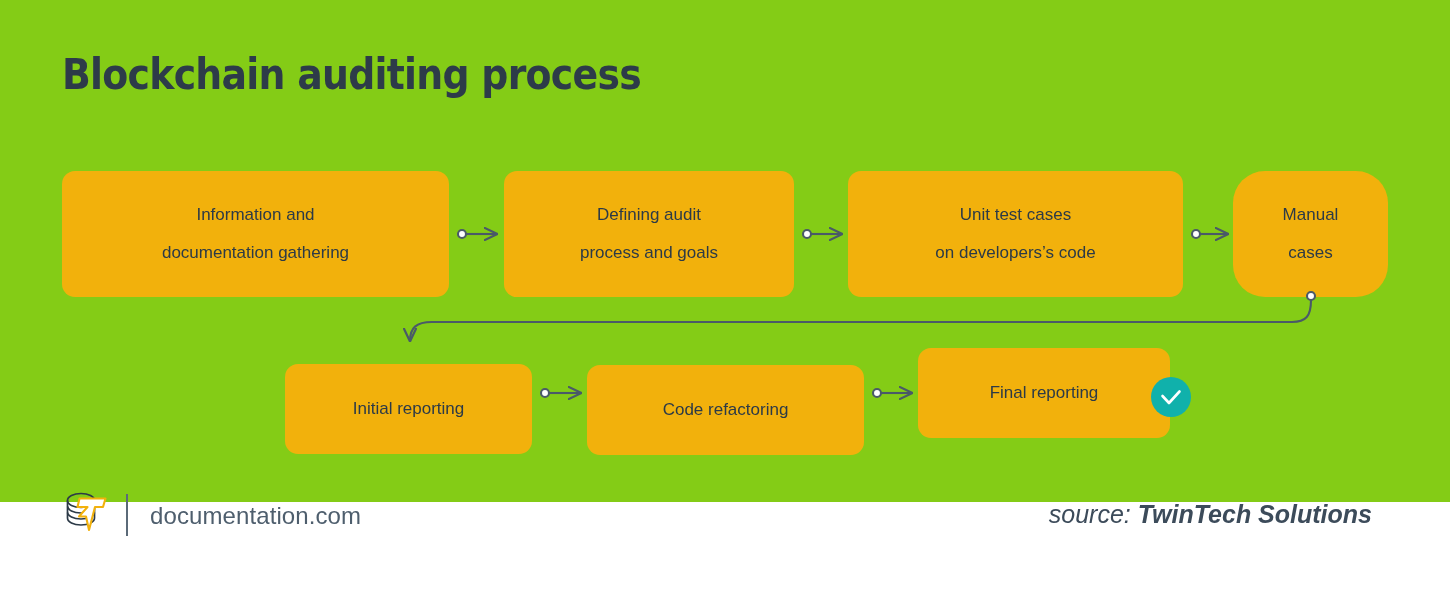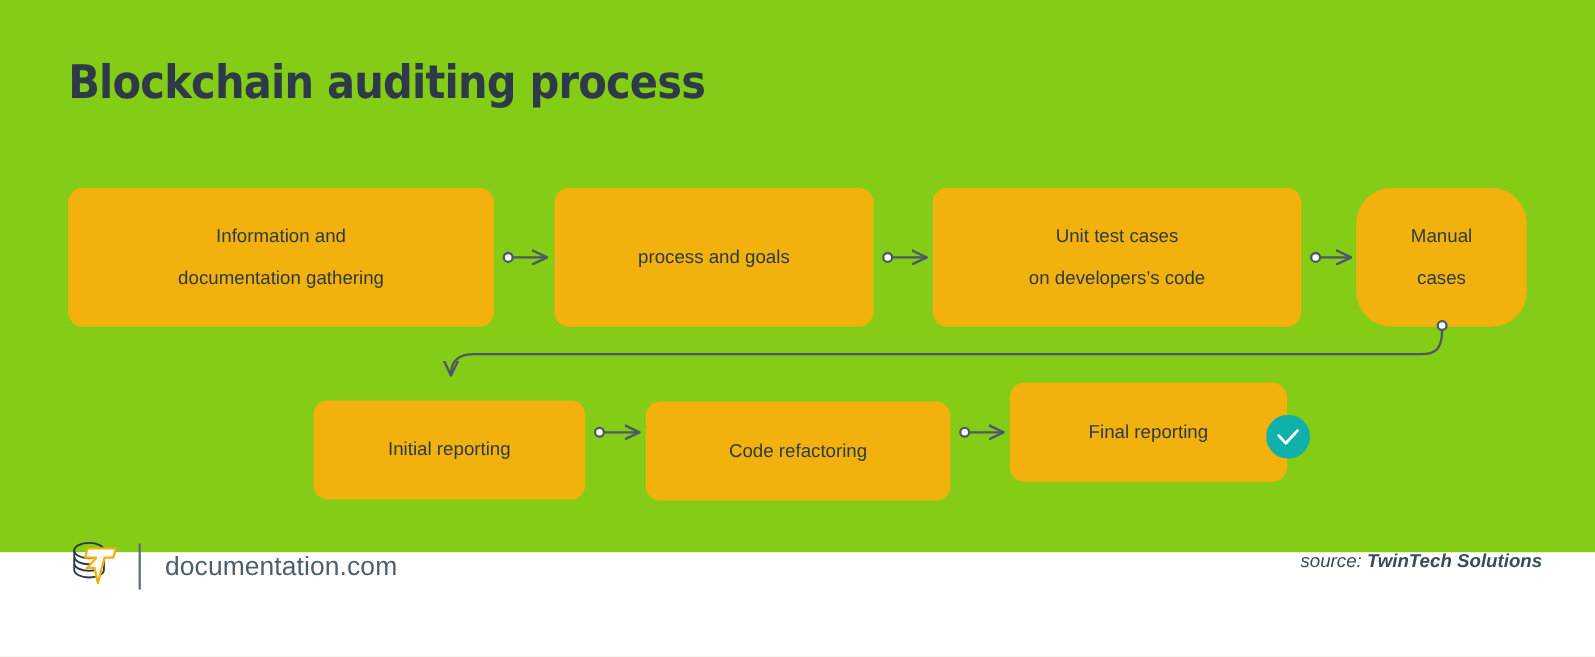--- a/index.html
+++ b/index.html
@@ -107,25 +107,25 @@
     left: 150px;
     top: 502px;
     font-family: "Liberation Sans", sans-serif;
     font-size: 24px;
     color: #4e5e6d;
     letter-spacing: 0.1px;
     white-space: nowrap;
   }
   #footer-source {
     position: absolute;
-    right: 48px;
+    right: 78px;
     top: 500px;
     font-family: "Liberation Sans", sans-serif;
     font-style: italic;
-    font-size: 17px;
+    font-size: 25px;
     color: #3c4b5a;
     white-space: nowrap;
   }
   #footer-source b {
     font-weight: 700;
     font-style: italic;
   }
 </style>
 </head>
 <body>
@@ -136,20 +136,21 @@
 
   <div class="node" id="node-info">
     <div>
       <span>Information and</span>
       <span>documentation gathering</span>
     </div>
   </div>
 
   <div class="node" id="node-defining">
     <div>
+      <span>Defining audit</span>
       <span>process and goals</span>
     </div>
   </div>
 
   <div class="node" id="node-unit">
     <div>
       <span>Unit test cases</span>
       <span>on developers’s code</span>
     </div>
   </div>

